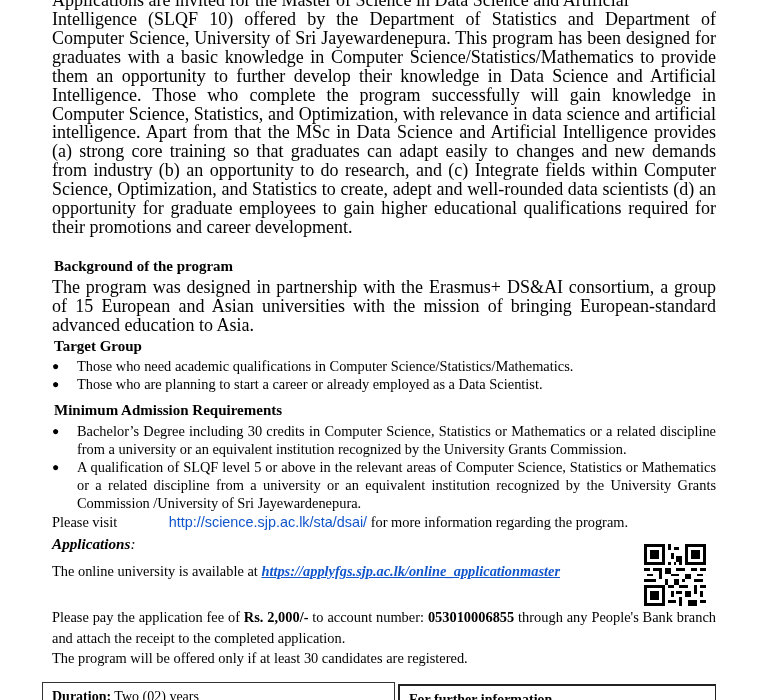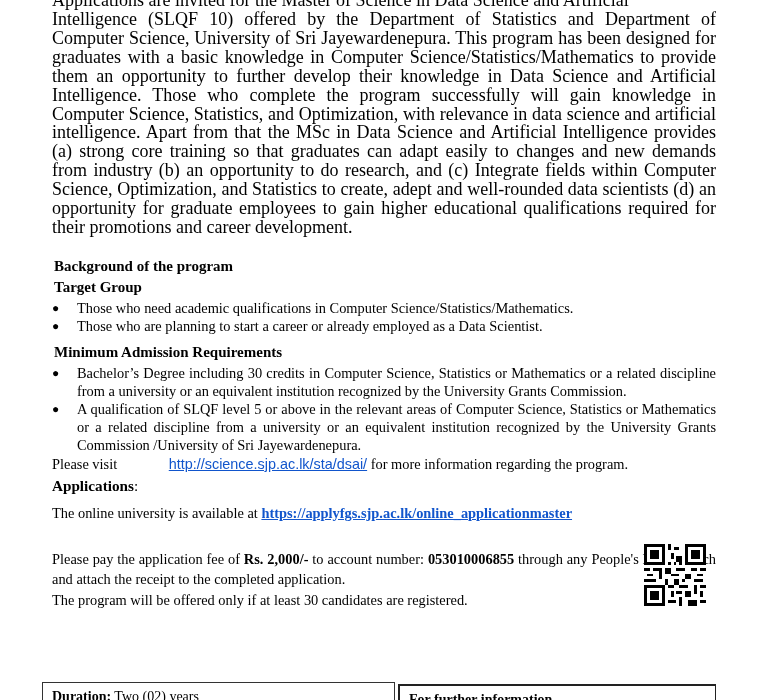--- a/index.html
+++ b/index.html
@@ -8,22 +8,22 @@
     .page { position: absolute; left: 52px; top: -9px; width: 664px; }
     .para { font-size: 18px; line-height: 18.9px; text-align: justify; margin: 0; }
     .clip-line { height: 19px; overflow: hidden; }
     .heading { font-weight: bold; font-size: 15px; line-height: 18.9px; margin: 2px; }
     .gap { height: 18px; }
     .gap-s { height: 6px; }
     ul.bullets { list-style: none; margin: 0; padding: 0; }
     ul.bullets li { position: relative; padding-left: 25px; font-size: 14.4px; line-height: 18px; text-align: justify; }
     ul.bullets li .dot { position: absolute; left: 0px; top: 0; font-size: 12px; }
     .or { font-weight: bold; text-decoration: underline; font-size: 15px; line-height: 19px; }
-    .link-sans { font-family: "Liberation Sans", "DejaVu Sans", sans-serif; color: #1155cc; text-decoration: underline; font-size: 14.4px; padding-left: 48px; }
-    .link-bold { color: #1155cc; font-weight: bold; text-decoration: underline; }
+    .link-sans { font-family: "Liberation Sans", "DejaVu Sans", sans-serif; color: #1155cc; font-size: 14.4px; padding-left: 48px; }
+    .link-bold { color: #1155cc; font-weight: bold; text-decoration: underline; font-style: italic; }
     .line { font-size: 14.4px; line-height: 18px; }
     .apps-head { font-weight: bold; font-size: 15.2px; line-height: 19px; }
     .qr { position: absolute; left: 643px; top: 544px; width: 64px; height: 62px; }
     .fee { font-size: 14.4px; line-height: 20.5px; text-align: justify; }
     .boxes { position: absolute; top: 682px; left: 42px; width: 676px; height: 40px; }
     .box-left { position: absolute; left: 0; top: 0; width: 353px; height: 40px; border: 1px solid #333; padding: 6px 9px; box-sizing: border-box; font-size: 14px; }
     .box-right { position: absolute; left: 356px; top: 2px; width: 318px; height: 40px; border: 2px solid #222; border-right-width: 1px; padding: 6px 9px; box-sizing: border-box; font-size: 14px; font-weight: bold; }
     .bold { font-weight: bold; margin-top: 13px; }
   </style>
 </head>
@@ -31,20 +31,21 @@
 
 <div class="page">
   <div class="clip-line">
     <p class="para">Applications are invited for the Master of Science in Data Science and Artificial</p>
   </div>
   <p class="para">Intelligence (SLQF 10) offered by the Department of Statistics and Department of Computer Science, University of Sri Jayewardenepura. This program has been designed for graduates with a basic knowledge in Computer Science/Statistics/Mathematics to provide them an opportunity to further develop their knowledge in Data Science and Artificial Intelligence. Those who complete the program successfully will gain knowledge in Computer Science, Statistics, and Optimization, with relevance in data science and artificial intelligence. Apart from that the MSc in Data Science and Artificial Intelligence provides (a) strong core training so that graduates can adapt easily to changes and new demands from industry (b) an opportunity to do research, and (c) Integrate fields within Computer Science, Optimization, and Statistics to create, adept and well-rounded data scientists (d) an opportunity for graduate employees to gain higher educational qualifications required for their promotions and career development.</p>
 
   <div class="gap"></div>
 
   <p class="heading">Background of the program</p>
+  <p class="para">The program was designed in partnership with the Erasmus+ DS&amp;AI consortium, a group of 15 European and Asian universities with the mission of bringing European-standard advanced education to Asia.</p>
 
   <p class="heading">Target Group</p>
   <ul class="bullets">
     <li><span class="dot">●</span><span>Those who need academic qualifications in Computer Science/Statistics/Mathematics.</span></li>
     <li><span class="dot">●</span><span>Those who are planning to start a career or already employed as a Data Scientist.</span></li>
   </ul>
 
   <div class="gap-s"></div>
 
   <p class="heading">Minimum Admission Requirements</p>
@@ -52,21 +53,21 @@
     <li><span class="dot">●</span><span>Bachelor’s Degree including 30 credits in Computer Science, Statistics or Mathematics or a related discipline from a university or an equivalent institution recognized by the University Grants Commission.</span></li>
   </ul>
   <ul class="bullets">
     <li><span class="dot">●</span><span>A qualification of SLQF level 5 or above in the relevant areas of Computer Science, Statistics or Mathematics or a related discipline from a university or an equivalent institution recognized by the University Grants Commission /University of Sri Jayewardenepura.</span></li>
   </ul>
 
   <div class="line" style="margin-top:1px;">
     <span>Please visit </span><a class="link-sans">http://science.sjp.ac.lk/sta/dsai/</a><span> for more information regarding the program.</span>
   </div>
 
-  <div class="apps-head" style="margin-top:3px;">
+  <div class="apps-head" style="margin-top:3px;font-style:italic;">
     <span>Applications</span><span style="font-weight:normal">:</span>
   </div>
 
   <div class="line" style="margin-top:9px;">
     <span>The online university is available at </span><a class="link-bold">https://applyfgs.sjp.ac.lk/online_applicationmaster</a>
   </div>
 
   <div style="height:27px"></div>
 
   <p class="fee" style="margin:0;">

